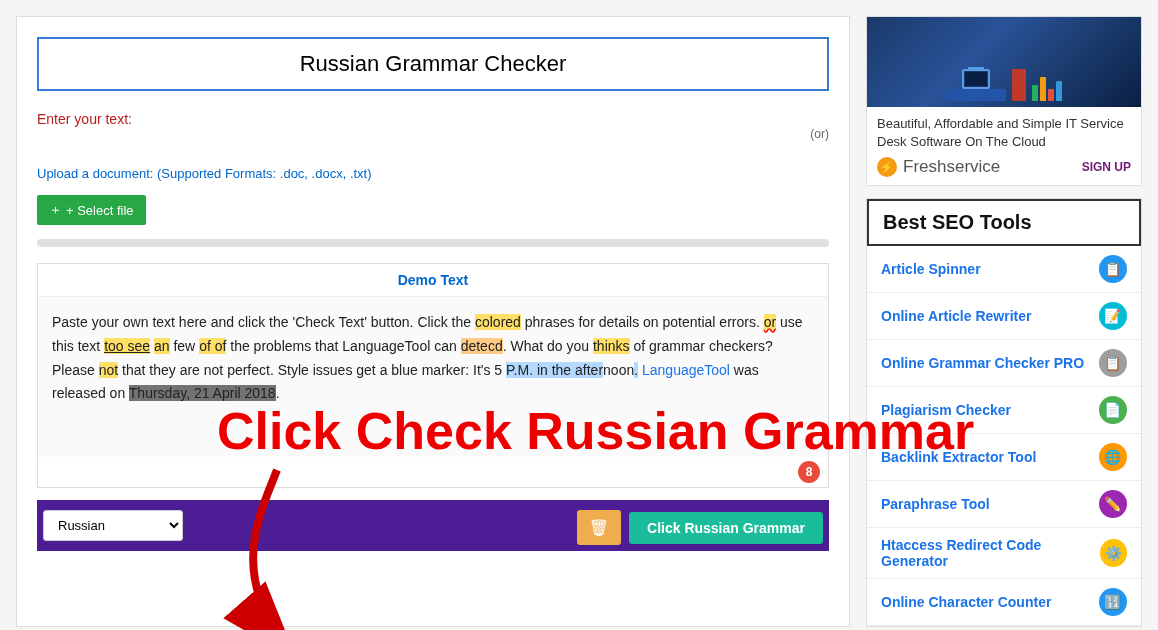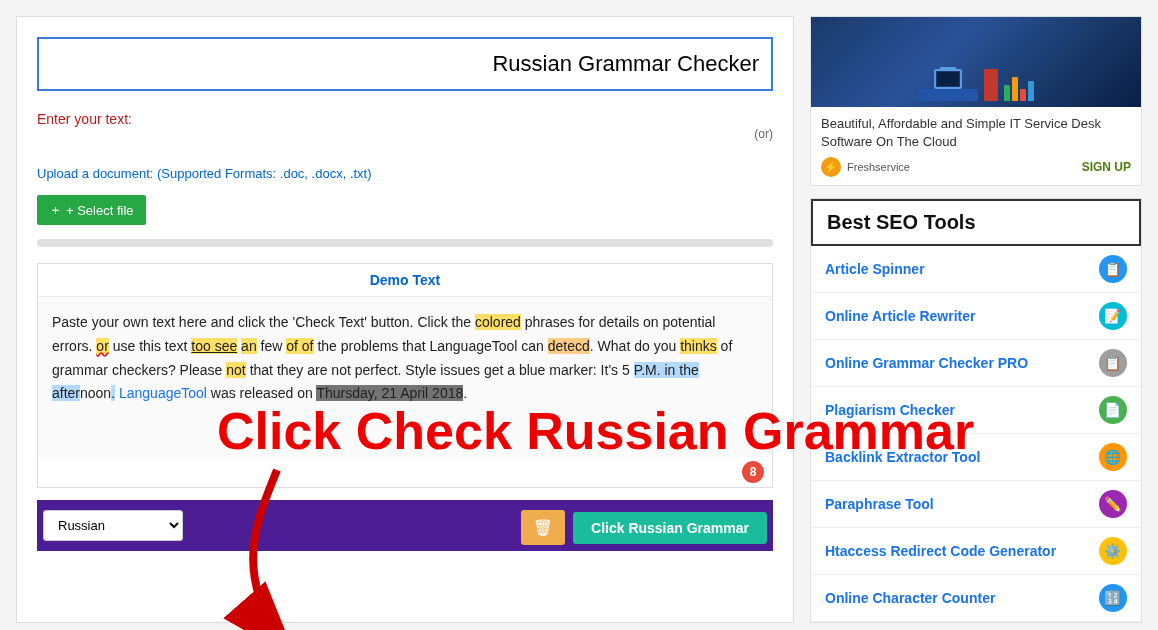--- a/index.html
+++ b/index.html
@@ -16,29 +16,29 @@
       max-width: 1158px;
       margin: 0 auto;
     }
     .main-panel {
       flex: 1;
       background: #fff;
       border: 1px solid #ddd;
       padding: 20px;
     }
     .sidebar {
-      width: 332px;
+      width: 276px;
       flex-shrink: 0;
       border-radius: 25px;
     }
 
     
     .page-title-box {
       border: 2px solid #3a7bd5;
-      text-align: right;
+      text-align: center;
       padding: 12px;
       margin-bottom: 20px;
     }
     .page-title-box h1 {
       font-size: 22px;
       font-weight: normal;
       color: #000;
     }
 
     .label-text {
@@ -256,26 +256,26 @@
       background: #f39c12;
       border-radius: 50%;
       display: flex;
       align-items: center;
       justify-content: center;
       color: #fff;
       font-size: 11px;
       font-weight: bold;
     }
     .brand-name {
-      font-size: 11px;
+      font-size: 17px;
       color: #555;
     }
     .signup-link {
       font-size: 12px;
-      color: #4d7c0f;
+      color: #701a75;
       text-decoration: none;
       font-weight: bold;
     }
 
     .seo-tools-box {
       background: #fff;
       border: 1px solid #ddd;
     }
     .seo-tools-header {
       background: #fff;

